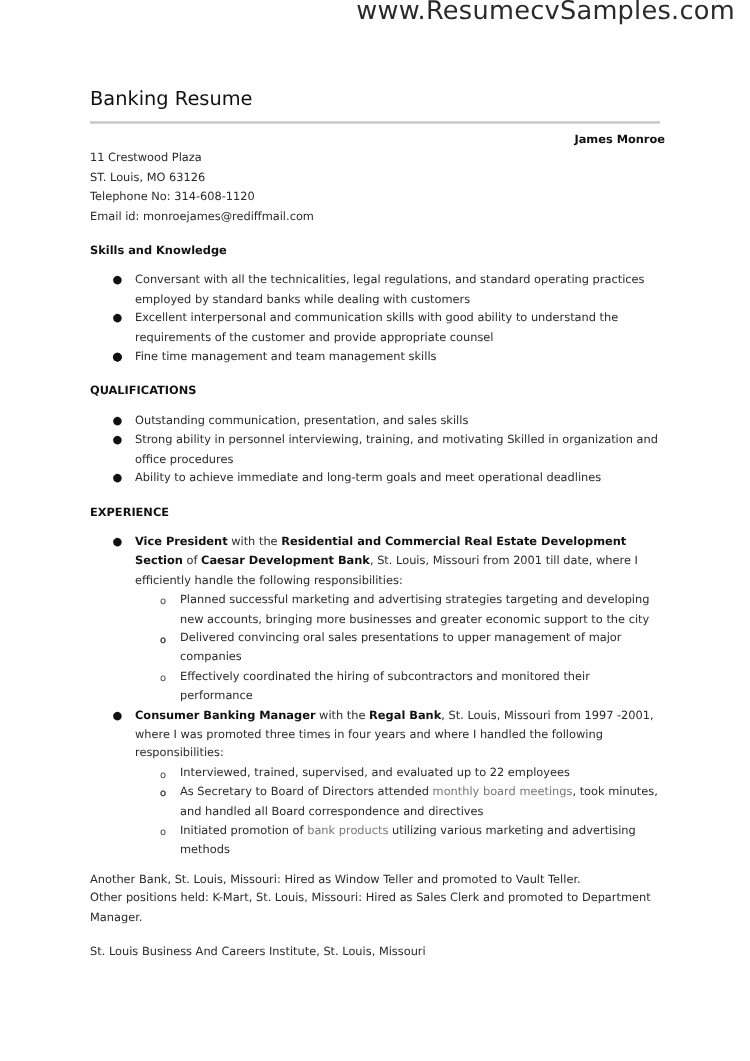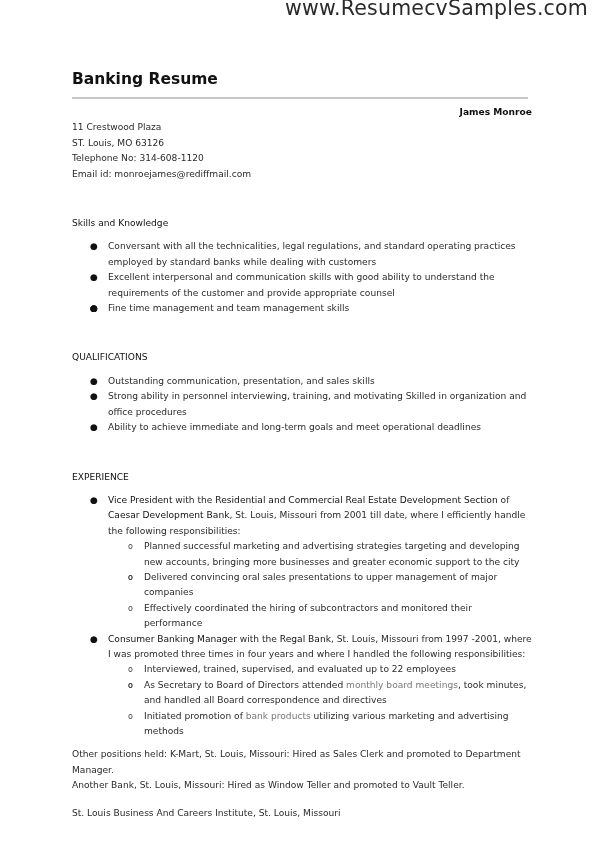--- a/index.html
+++ b/index.html
@@ -1,35 +1,35 @@
 <!DOCTYPE html>
 <html><head>
 <meta charset="utf-8">
 <style>
   html, body { margin: 0; padding: 0; background: #ffffff; }
   body { width: 600px; height: 849px; position: relative; overflow: hidden;
          font-family: "DejaVu Sans", sans-serif; color: #222; }
   .site-url { position: absolute; right: 12px; top: -4px; font-size: 20.5px;
               color: #2a2a2a; letter-spacing: 0.2px; font-family: "DejaVu Sans", sans-serif; }
   .page { position: absolute; left: 72px; top: 68px; width: 460px; }
-  .title { font-size: 15.5px; font-weight: bold; color: #111; margin: 0; line-height: 22px; }
+  .title { font-size: 15.5px; font-weight: normal; color: #111; margin: 0; line-height: 22px; }
   .rule { height: 2px; background: #c8c8c8; margin: 7px 0 6px 0; width: 456px; }
   .txt { font-size: 9.1px; line-height: 15.4px; color: #2a2a2a; }
   .bold { font-weight: bold; color: #111; text-align: right; }
-  .sec-head { font-size: 9.1px; line-height: 15.4px; font-weight: normal; color: #111; margin-top: 22px; }
+  .sec-head { font-size: 9.1px; line-height: 15.4px; font-weight: bold; color: #111; }
   .gap { height: 12px; }
   .gap-s { height: 8px; }
   ul.l1 { list-style: none; margin: 0; padding: 0; }
   ul.l1 > li { position: relative; padding-left: 36px; font-size: 9.1px; line-height: 15.4px; color: #2a2a2a; }
   ul.l1 > li .dot { position: absolute; left: 18px; top: 0; font-size: 9px; color: #111; }
   ul.l2 { list-style: none; margin: 0; padding: 0; }
   ul.l2 > li { position: relative; padding-left: 36px; font-size: 9.1px; line-height: 15.4px; color: #2a2a2a; }
   ul.l2 > li .ring { position: absolute; left: 20px; top: 0; font-size: 8px; color: #444; }
   .muted { color: #777; }
-  .mono-bold { font-weight: normal; color: #111; }
+  .mono-bold { font-weight: bold; color: #111; }
 </style>
 </head>
 <body>
 
 <div class="site-url">www.ResumecvSamples.com</div>
 
 <div class="page">
   <h1 class="title">Banking Resume</h1>
   <div class="rule"></div>
 
@@ -81,19 +81,19 @@
       <ul class="l2">
         <li><span class="ring">o</span><span>Interviewed, trained, supervised, and evaluated up to 22 employees</span></li>
         <li><span class="ring">o</span></li>
         <li><span class="ring">o</span><span>As Secretary to Board of Directors attended </span><span class="muted">monthly board meetings</span><span>, took minutes, and handled all Board correspondence and directives</span></li>
         <li><span class="ring">o</span><span>Initiated promotion of </span><span class="muted">bank products</span><span> utilizing various marketing and advertising methods</span></li>
       </ul>
     </li>
   </ul>
 
   <div class="gap-s"></div>
+  <div class="txt">Another Bank, St. Louis, Missouri: Hired as Window Teller and promoted to Vault Teller.</div>
   <div class="txt">Other positions held: K-Mart, St. Louis, Missouri: Hired as Sales Clerk and promoted to Department Manager.</div>
-  <div class="txt">Another Bank, St. Louis, Missouri: Hired as Window Teller and promoted to Vault Teller.</div>
 
   <div class="gap"></div>
   <div class="txt">St. Louis Business And Careers Institute, St. Louis, Missouri</div>
 
 </div>
 
 </body></html>

